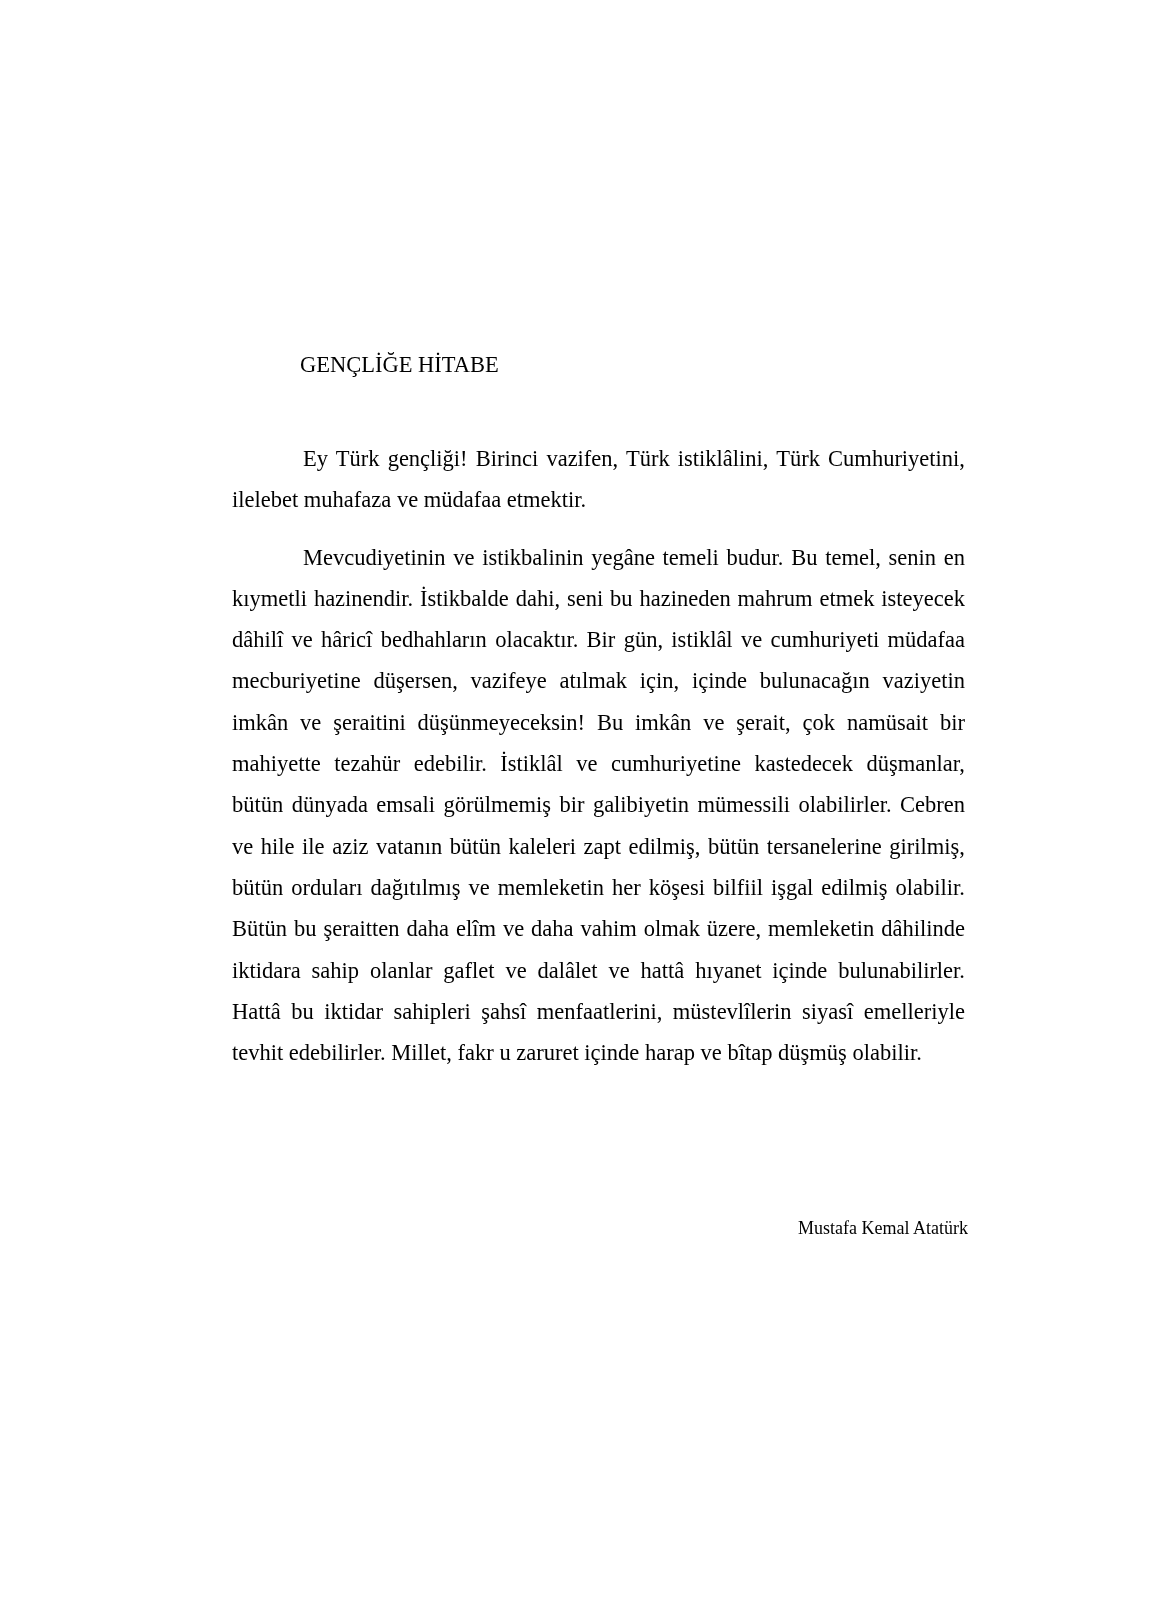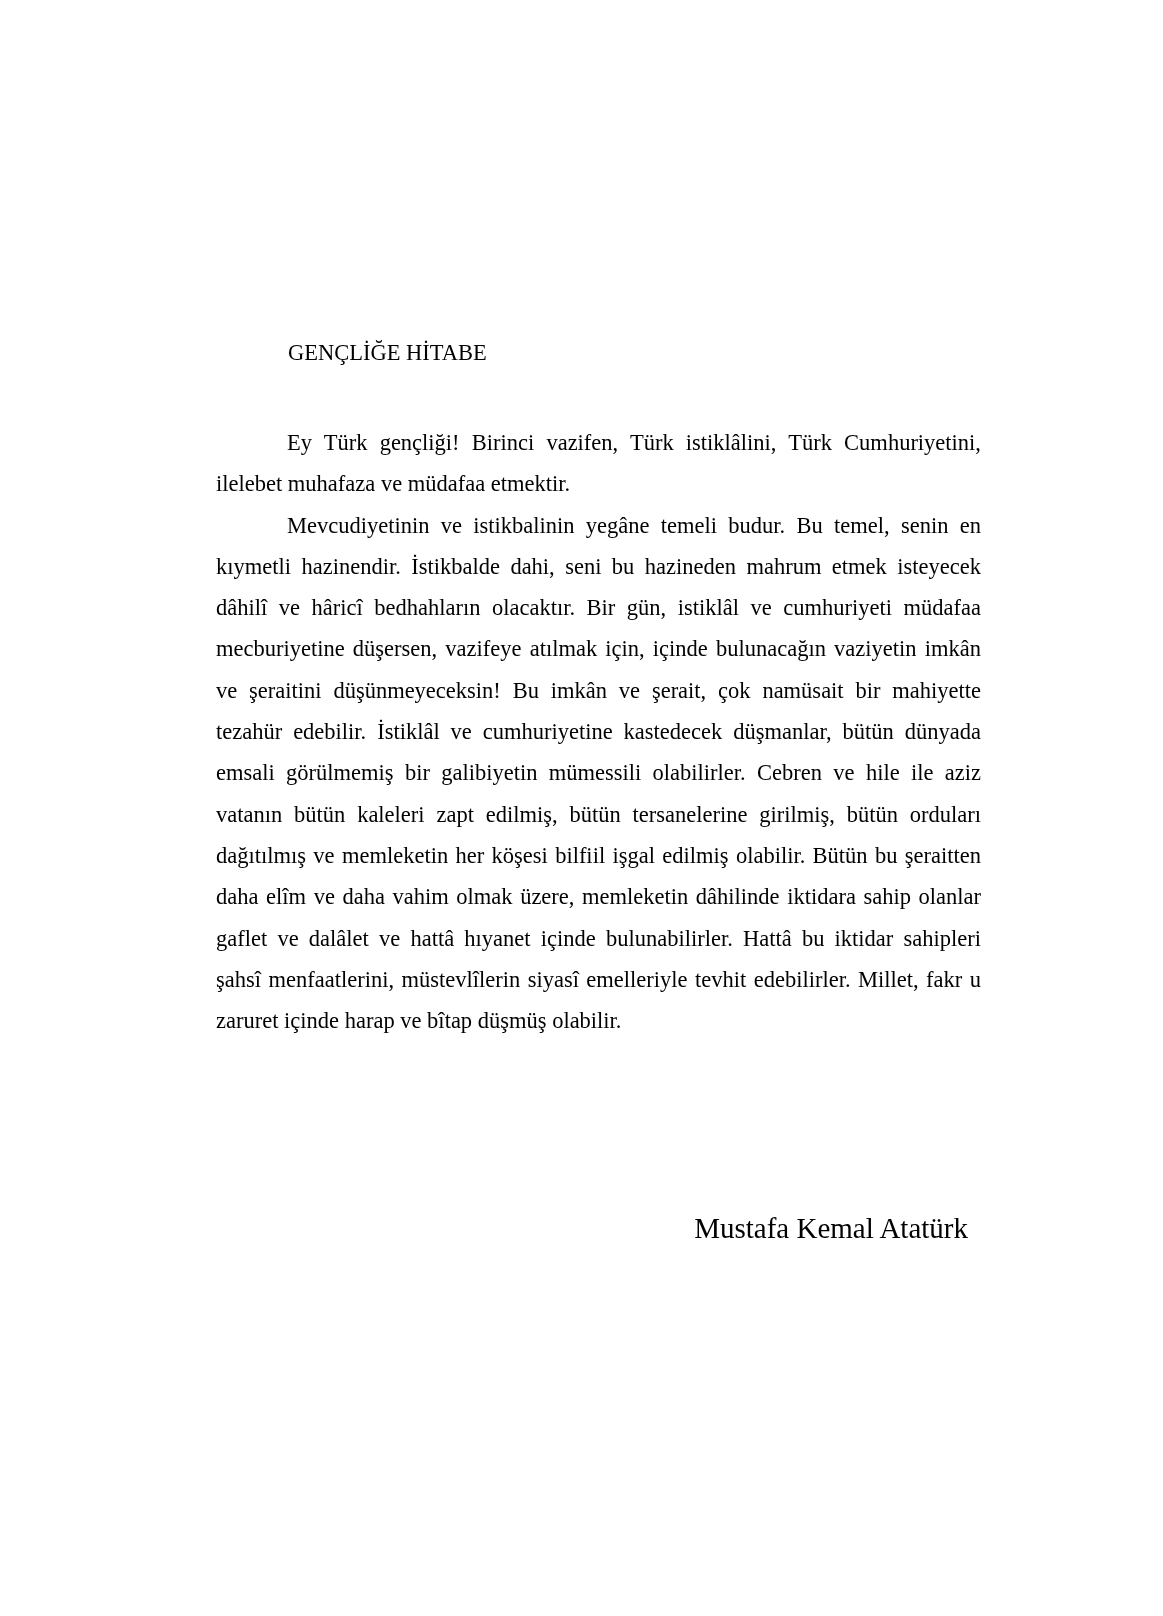--- a/index.html
+++ b/index.html
@@ -21,42 +21,42 @@
     width: 1163px; height: 1616px;
     background: #ffffff;
   }
   .title {
     position: absolute;
     left: 288px;
     top: 340px;
     font-size: 22.5px;
     line-height: 26px;
     white-space: nowrap;
-    margin: 0;
+    margin: 12px;
     font-weight: normal;
     text-align: right;
   }
   .body-text {
     position: absolute;
     left: 216px;
     top: 422px;
     width: 765px;
     font-size: 22.5px;
     line-height: 41.3px;
   }
   .body-text p {
-    margin: 0;
+    margin: 16px;
     text-align: justify;
     text-indent: 71px;
   }
   .signature {
     position: absolute;
     right: 195px;
     top: 1208px;
-    font-size: 29px;
+    font-size: 18px;
     line-height: 41.3px;
     white-space: nowrap;
   }
 </style>
 </head>
 <body>
 
 <div class="page">
   <h1 class="title">GENÇLİĞE HİTABE</h1>
 

